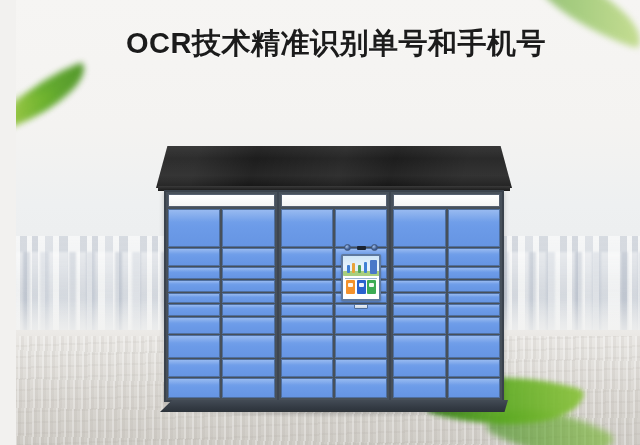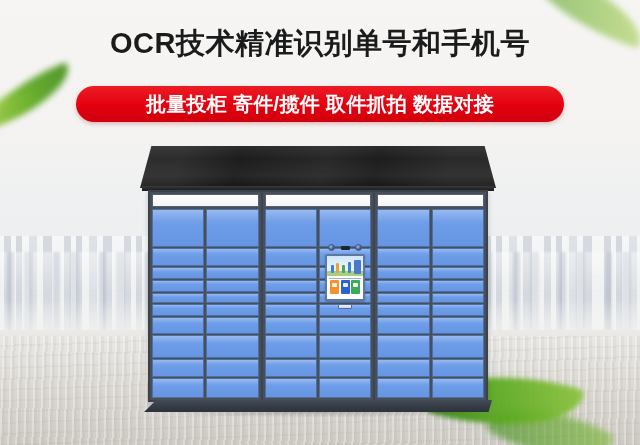--- a/index.html
+++ b/index.html
@@ -1,21 +1,21 @@
 <!DOCTYPE html>
 <html><head>
 <meta charset="utf-8">
 <style>
   html,body{margin:0;padding:0;}
   body{
     width:640px;height:445px;overflow:hidden;
     font-family:"Liberation Sans","DejaVu Sans",sans-serif;
     background:#f2f1ef;position:relative;
   }
-  .stage{position:absolute;inset:0;overflow:hidden;}
+  .stage{position:absolute;inset:0;overflow:hidden;margin-left:16px;}
 
   
   .bg-sky{
     position:absolute;left:0;top:0;width:640px;height:330px;
     background:linear-gradient(180deg,#f6f5f3 0%,#f4f3f1 38%,#eef0f1 62%,#e9ebec 100%);
   }
   .bg-city{
     position:absolute;left:0;top:236px;width:640px;height:104px;
     opacity:.55;
     background:
@@ -256,23 +256,20 @@
   <div class="bg-ground-tex"></div>
 
   <div class="leaf leaf-tr"></div>
   <div class="leaf leaf-left"></div>
   <div class="leaf leaf-left2"></div>
   <div class="leaf leaf-br2"></div>
   <div class="leaf leaf-br"></div>
 
   <div class="headline">OCR技术精准识别单号和手机号</div>
 
-  <div class="pill">
-    <span class="pill-text">批量投柜 寄件/揽件 取件抓拍 数据对接</span>
-  </div>
 
   <div class="cabinet">
 
     <div class="canopy"></div>
     <div class="canopy-sheen"></div>
     <div class="canopy-lip"></div>
 
     <div class="body">
 
       <div class="bay">

